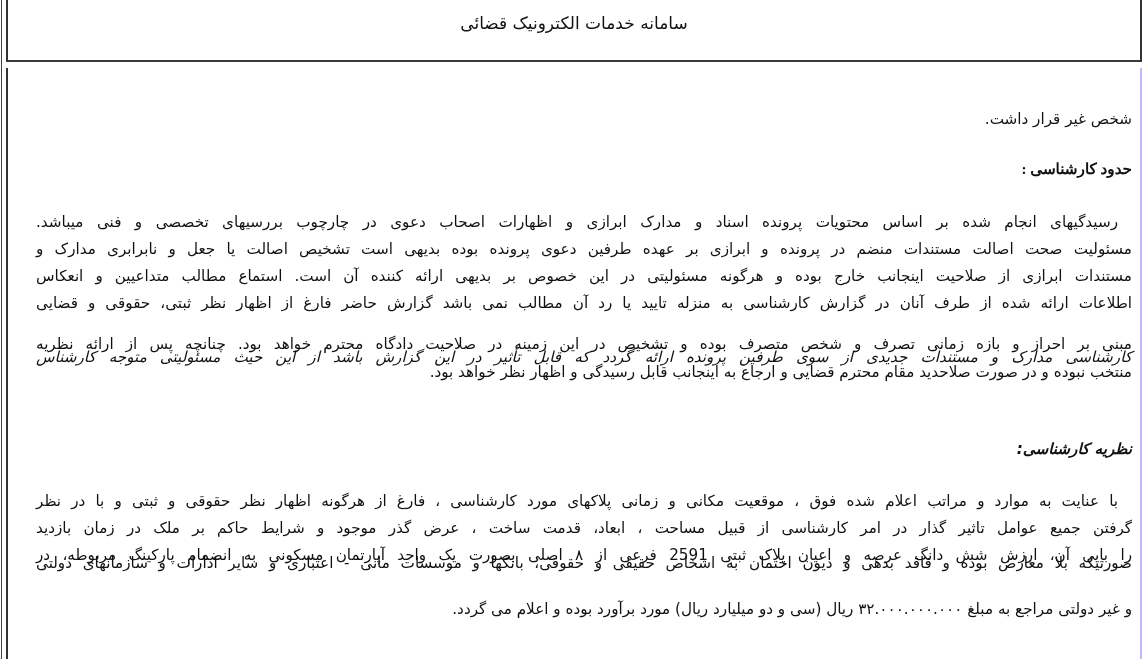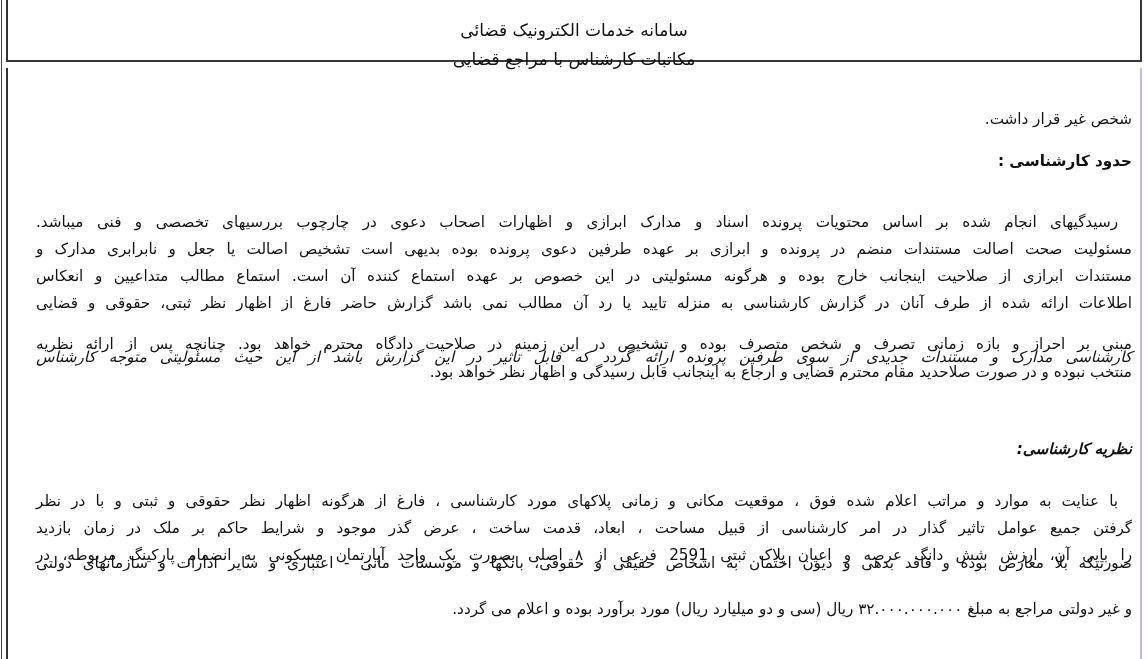--- a/index.html
+++ b/index.html
@@ -32,21 +32,21 @@
       border-left: 2px solid #333333;
       border-right: 2px solid #333333;
       border-bottom: 2px solid #3a3a3a;
       box-sizing: border-box;
       text-align: center;
     }
     .header-title {
       direction: rtl;
       font-size: 17px;
       line-height: 28px;
-      margin-top: 16px;
+      margin-top: 9px;
       font-weight: normal;
     }
     .header-subtitle {
       direction: rtl;
       font-size: 17px;
       line-height: 30px;
     }
     .body-box {
       position: absolute;
       left: 6px;
@@ -81,32 +81,31 @@
       font-weight: bold;
     }
   </style>
 </head>
 <body>
 
 <div class="outer-left-line"></div>
 
 <div class="header-box">
   <div class="header-title">سامانه خدمات الکترونیک قضائی</div>
-  <div class="header-subtitle">مکاتبات کارشناس با مراجع قضایی</div>
 </div>
 
 <div class="body-box">
   <div class="content">
     <div class="line" style="top:42px;">شخص غیر قرار داشت.</div>
 
-    <div class="line heading" style="top:84px;">حدود کارشناسی :</div>
+    <div class="line heading" style="top:92px;font-family:Liberation Serif, serif;">حدود کارشناسی :</div>
 
     <div class="line full" style="top:145px; padding-right:14px;">رسیدگیهای انجام شده بر اساس محتویات پرونده اسناد و مدارک ابرازی و اظهارات اصحاب دعوی در چارچوب بررسیهای تخصصی و فنی میباشد.</div>
     <div class="line full" style="top:172px;">مسئولیت صحت اصالت مستندات منضم در پرونده و ابرازی بر عهده طرفین دعوی پرونده بوده بدیهی است تشخیص اصالت یا جعل و نابرابری مدارک و</div>
-    <div class="line full" style="top:199px;">مستندات ابرازی از صلاحیت اینجانب خارج بوده و هرگونه مسئولیتی در این خصوص بر عهده استماع کننده آن است. استماع مطالب متداعیین و انعکاس</div>
+    <div class="line full" style="top:199px;">مستندات ابرازی از صلاحیت اینجانب خارج بوده و هرگونه مسئولیتی در این خصوص بر بدیهی ارائه کننده آن است. استماع مطالب متداعیین و انعکاس</div>
     <div class="line full" style="top:226px;">اطلاعات ارائه شده از طرف آنان در گزارش کارشناسی به منزله تایید یا رد آن مطالب نمی باشد گزارش حاضر فارغ از اظهار نظر ثبتی، حقوقی و قضایی</div>
     <div class="line full" style="top:267px;">مبنی بر احراز و بازه زمانی تصرف و شخص متصرف بوده و تشخیص در این زمینه در صلاحیت دادگاه محترم خواهد بود. چنانچه پس از ارائه نظریه</div>
     <div class="line full" style="top:280px;font-style:italic;">کارشناسی مدارک و مستندات جدیدی از سوی طرفین پرونده ارائه گردد که قابل تأثیر در این گزارش باشد از این حیث مسئولیتی متوجه کارشناس</div>
     <div class="line" style="top:295px;">منتخب نبوده و در صورت صلاحدید مقام محترم قضایی و ارجاع به اینجانب قابل رسیدگی و اظهار نظر خواهد بود.</div>
 
     <div class="line heading" style="top:372px;font-style:italic;">نظریه کارشناسی:</div>
 
     <div class="line full" style="top:424px; padding-right:14px;">با عنایت به موارد و مراتب اعلام شده فوق ، موقعیت مکانی و زمانی پلاکهای مورد کارشناسی ، فارغ از هرگونه اظهار نظر حقوقی و ثبتی و با در نظر</div>
     <div class="line full" style="top:451px;">گرفتن جمیع عوامل تاثیر گذار در امر کارشناسی از قبیل مساحت ، ابعاد، قدمت ساخت ، عرض گذر موجود و شرایط حاکم بر ملک در زمان بازدید</div>
     <div class="line full" style="top:478px;">را بایی آن، ارزش شش دانگ عرصه و اعیان پلاک ثبتی 2591 فرعی از ۸ اصلی بصورت یک واحد آپارتمان مسکونی به انضمام پارکینگ مربوطه، در</div>

